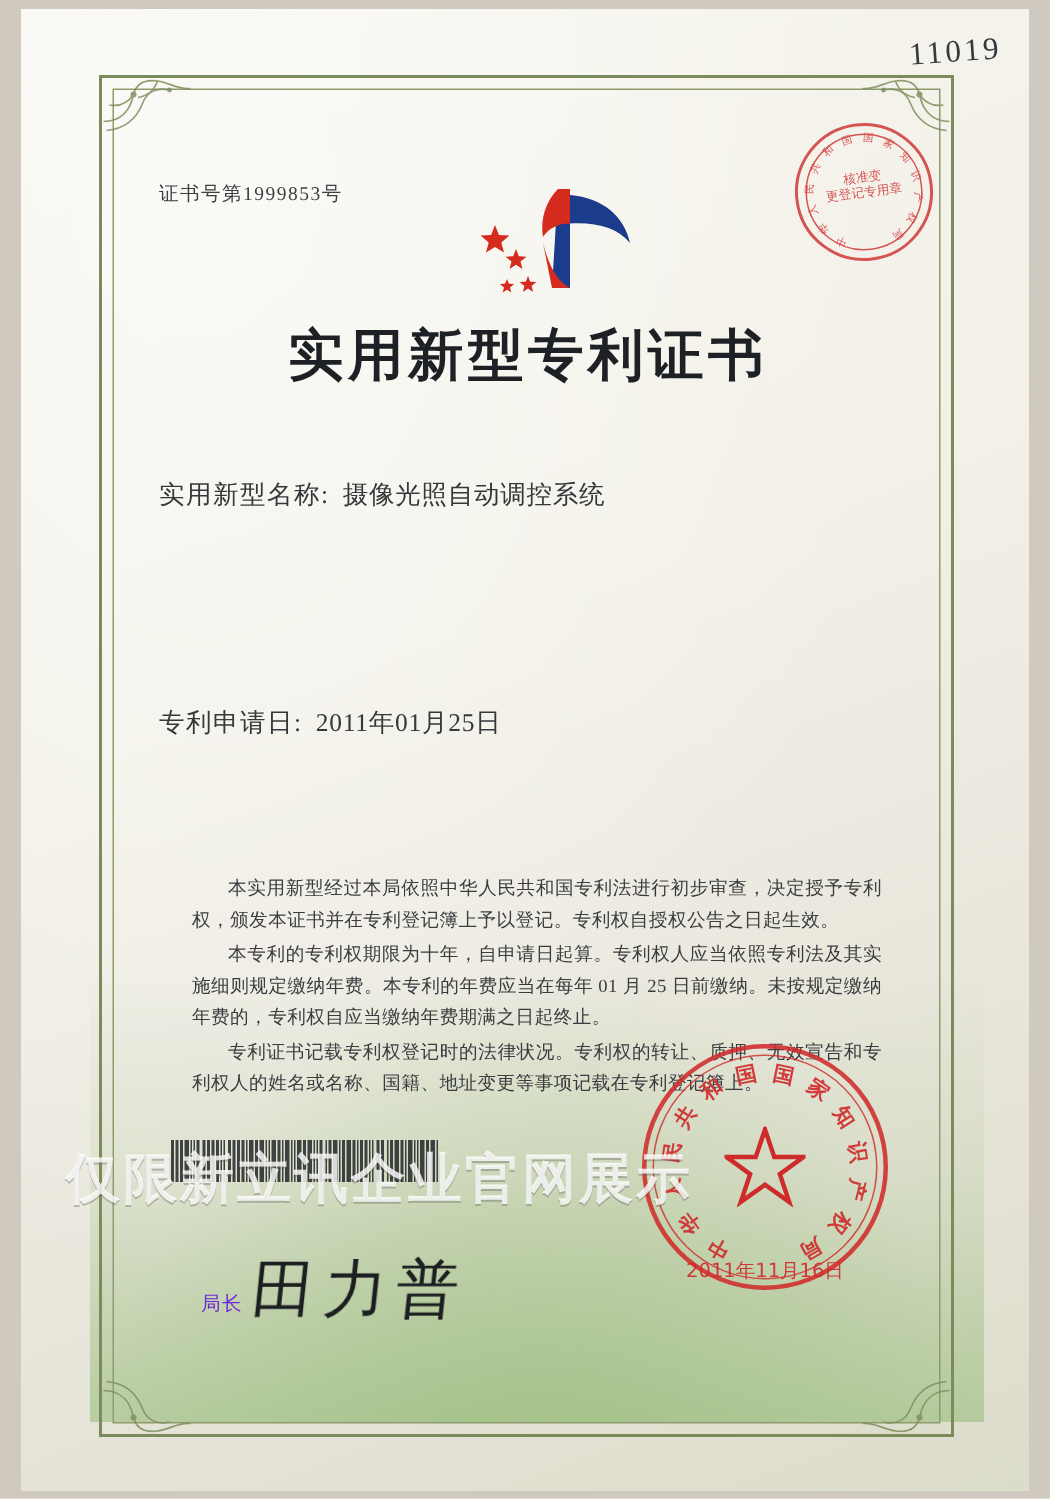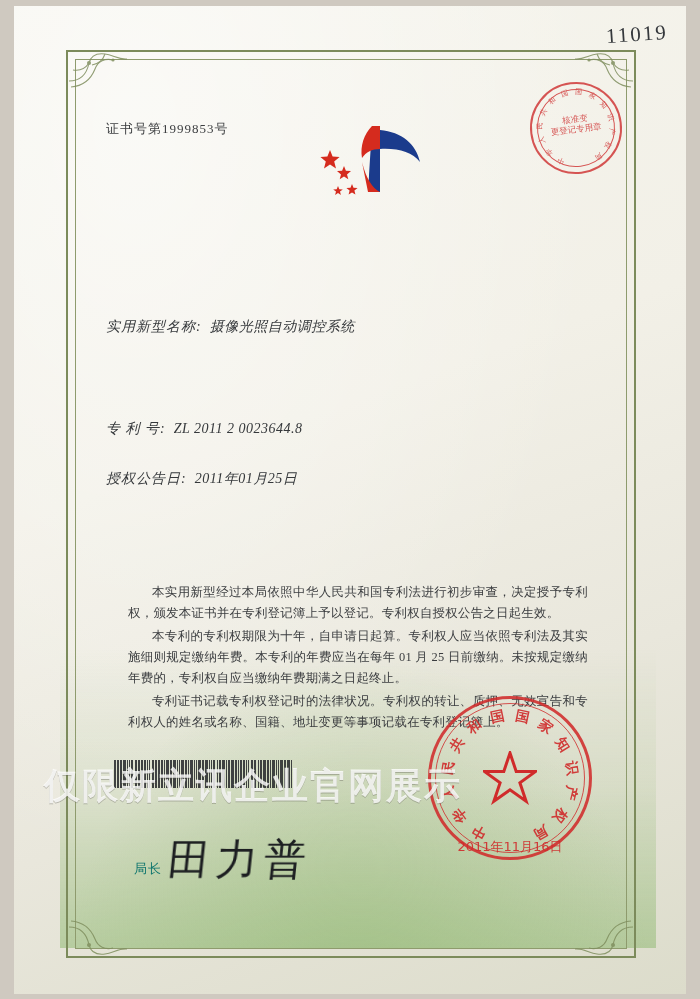--- a/index.html
+++ b/index.html
@@ -146,26 +146,25 @@
     font-size: 8.5px;
     line-height: 10px;
     font-family: "DejaVu Sans", sans-serif;
   }
 
   
   .field {
     position: absolute;
     left: 18px;
     width: 495px;
-    font-size: 14px;
+    font-size: 17px;
     color: #35383b;
     letter-spacing: .5px;
     white-space: nowrap;
     filter: blur(.28px);
-    font-style: italic;
   }
   .field .lbl { letter-spacing: 1px; }
   .field .val { margin-left: 4px; }
 
   
   #body-text {
     position: absolute;
     left: 40px; top: 510px;
     width: 460px;
     font-size: 12.4px;
@@ -192,21 +191,21 @@
   
   #signature-block {
     position: absolute;
     left: 46px; top: 748px;
     display: flex;
     align-items: flex-end;
     gap: 6px;
   }
   #sig-label {
     font-size: 13px;
-    color: #0f766e;
+    color: #6d28d9;
     letter-spacing: 1px;
     padding-bottom: 6px;
     filter: blur(.3px);
     margin-top: 40px;
   }
   #sig-hand {
     font-family: "DejaVu Serif", serif;
     font-size: 42px;
     color: #1c1e21;
     letter-spacing: 6px;
@@ -370,31 +369,28 @@
           <span style="font-size: 7px; transform: translate(35.1519px, 7.76823px) rotate(462.462deg) translate(-50%, -50%);">产</span>
           <span style="font-size: 7px; transform: translate(29.4061px, 20.7674px) rotate(485.231deg) translate(-50%, -50%);">权</span>
           <span style="font-size: 7px; transform: translate(19.0771px, 30.5297px) rotate(508deg) translate(-50%, -50%);">局</span>
         </div>
       <div class="mid-lines">
         <div>核准变</div>
         <div>更登记专用章</div>
       </div>
     </div>
 
+    <div id="cert-title">实用新型专利证书</div>
 
     <div class="field" style="top:246px">
       <span class="lbl">实用新型名称:</span>
       <span class="val">摄像光照自动调控系统</span>
     </div>
-    <div class="field" style="top:348px">
-      <span class="lbl">专  利  号:</span>
-      <span class="val">ZL 2011 2 0023644.8</span>
-    </div>
     <div class="field" style="top:398px">
-      <span class="lbl">授权公告日:</span>
+      <span class="lbl">专利申请日:</span>
       <span class="val">2011年01月25日</span>
     </div>
 
     <div id="body-text">
       <p>本实用新型经过本局依照中华人民共和国专利法进行初步审查，决定授予专利权，颁发本证书并在专利登记簿上予以登记。专利权自授权公告之日起生效。</p>
       <p>本专利的专利权期限为十年，自申请日起算。专利权人应当依照专利法及其实施细则规定缴纳年费。本专利的年费应当在每年 01 月 25 日前缴纳。未按规定缴纳年费的，专利权自应当缴纳年费期满之日起终止。</p>
       <p>专利证书记载专利权登记时的法律状况。专利权的转让、质押、无效宣告和专利权人的姓名或名称、国籍、地址变更等事项记载在专利登记簿上。</p>
     </div>
 
     <div id="barcode">

